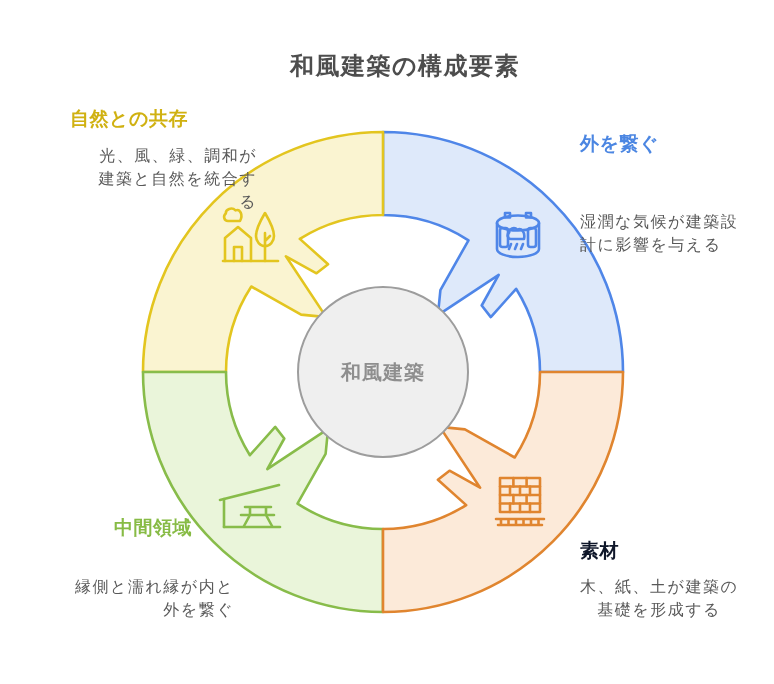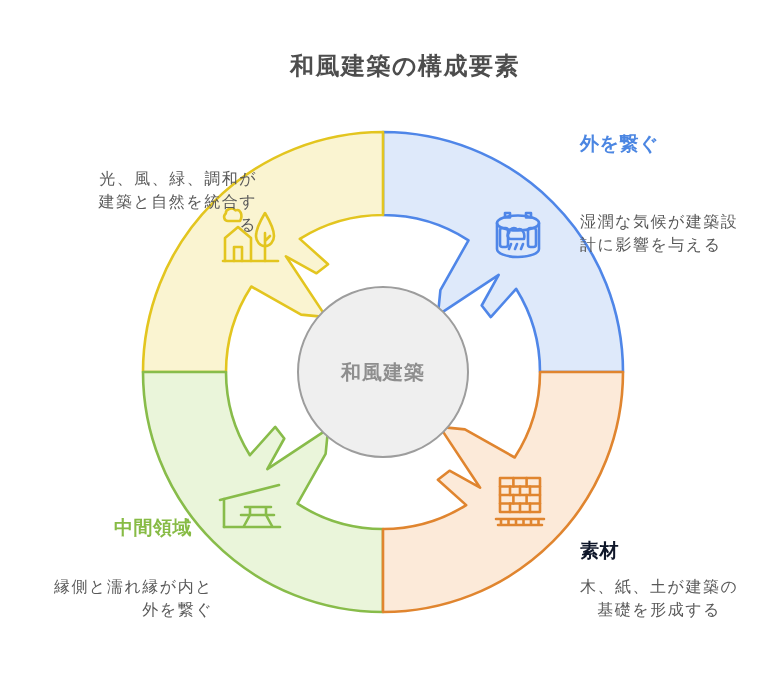--- a/index.html
+++ b/index.html
@@ -14,27 +14,27 @@
     font-size:24px;font-weight:bold;color:#4d4d4d;letter-spacing:1.5px;padding-left:32px;
   }
   .sec-heading{
     position:absolute;font-size:19px;font-weight:bold;letter-spacing:.5px;white-space:nowrap;
   }
   .sec-desc{
     position:absolute;font-size:16px;color:#595959;line-height:23px;
     letter-spacing:1.5px;white-space:pre-line;
   }
   .h-nature{left:70px;top:106px;}
-  .d-nature{right:517px;top:144px;text-align:right;margin-top:23px;}
+  .d-nature{right:517px;top:144px;text-align:right;}
   .h-climate{left:580px;top:131px;}
   .d-climate{left:580px;top:166px;text-align:left;margin-top:44px;}
   .h-materials{left:580px;top:538px;}
   .d-materials{left:580px;top:575px;text-align:center;}
   .h-intermediate{right:582px;top:515px;text-align:right;}
-  .d-intermediate{right:561px;top:575px;text-align:right;}
+  .d-intermediate{right:540px;top:575px;text-align:right;}
   svg{position:absolute;left:0;top:0;}
   .icon{fill:none;stroke:currentColor;stroke-width:2.6;stroke-linecap:round;stroke-linejoin:round;}
 </style>
 </head>
 <body>
 
 <div class="stage">
 
   <div class="page-title">和風建築の構成要素</div>
 
@@ -78,20 +78,21 @@
     </g>
 
     <g class="icon" transform="translate(520,504)" style="color: rgb(224, 133, 47);">
       <rect x="-20" y="-26" width="40" height="34"></rect>
       <path d="M-20 -17.5 H20 M-20 -9 H20 M-20 -0.5 H20"></path>
       <path d="M-6.6 -26 V-17.5 M6.6 -26 V-17.5 M-10 -17.5 V-9 M0 -17.5 V-9 M10 -17.5 V-9 M-6.6 -9 V-0.5 M6.6 -9 V-0.5 M-10 -0.5 V8 M0 -0.5 V8 M10 -0.5 V8"></path>
       <path d="M-24 15 H24 M-22 21 H22 M-19 15 V21 M-11.5 15 V21 M-4 15 V21 M3.5 15 V21 M11 15 V21 M18.5 15 V21"></path>
     </g>
   </svg>
 
+  <div class="sec-heading h-nature" style="color: rgb(208, 177, 17);">自然との共存</div>
   <div class="sec-desc d-nature">光、風、緑、調和が
 建築と自然を統合す
 る</div>
 
   <div class="sec-heading h-climate" style="color: rgb(75, 134, 226);">外を繋ぐ</div>
   <div class="sec-desc d-climate">湿潤な気候が建築設
 計に影響を与える</div>
 
   <div class="sec-heading h-materials" style="color: #0f172a;">素材</div>
   <div class="sec-desc d-materials">木、紙、土が建築の

